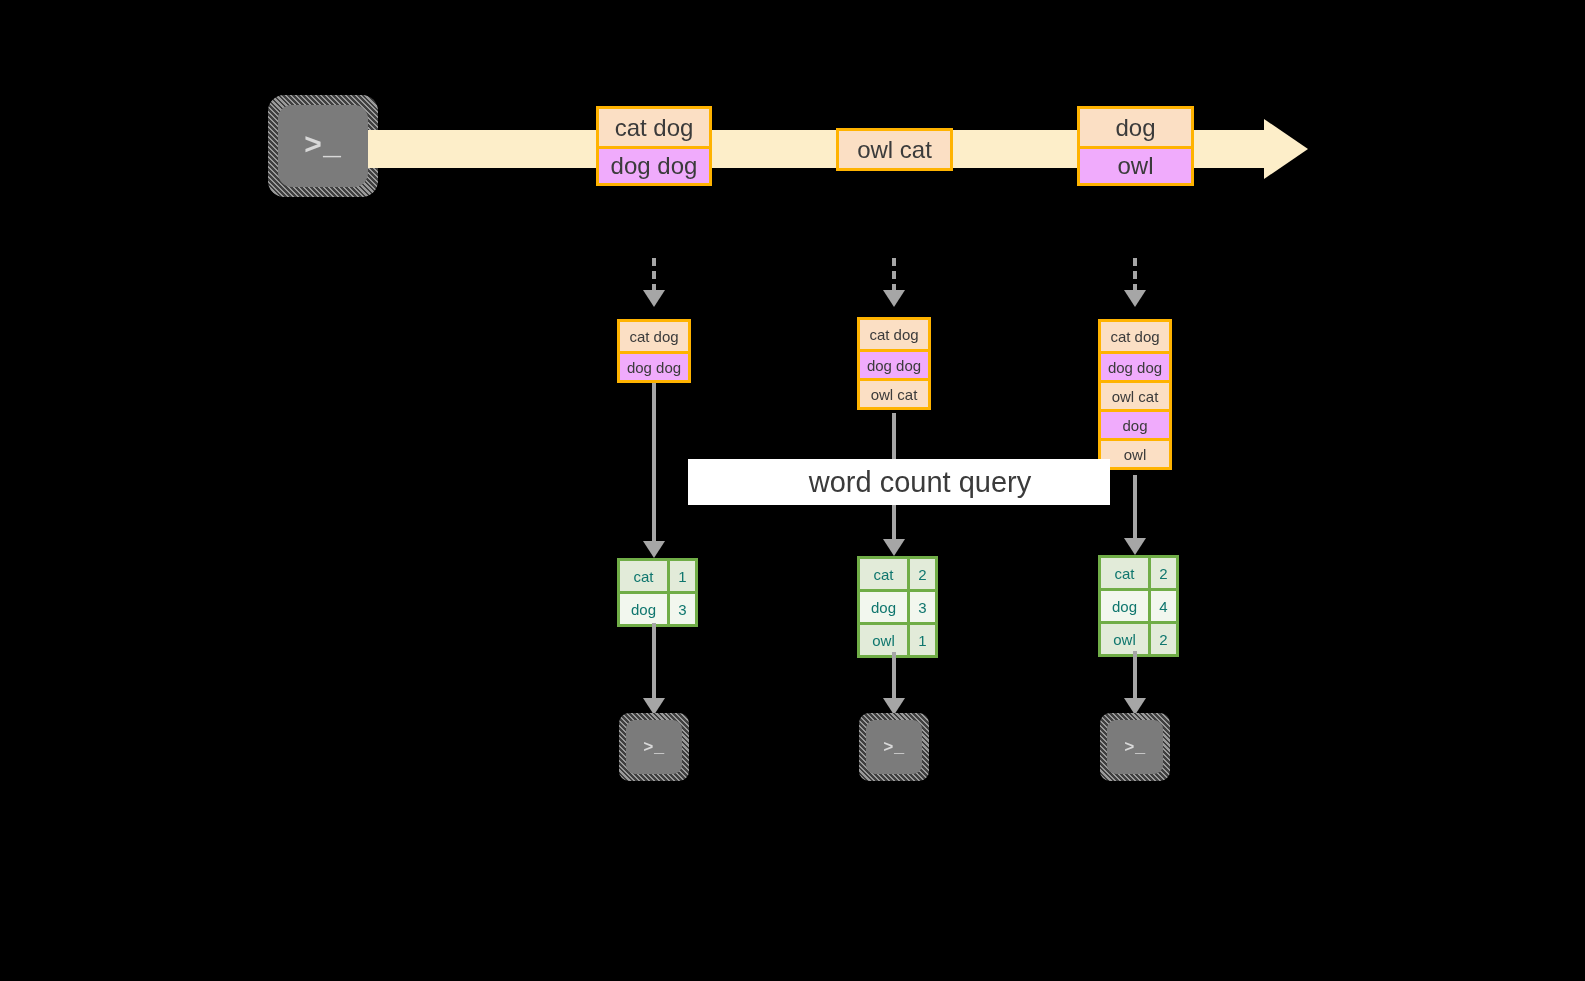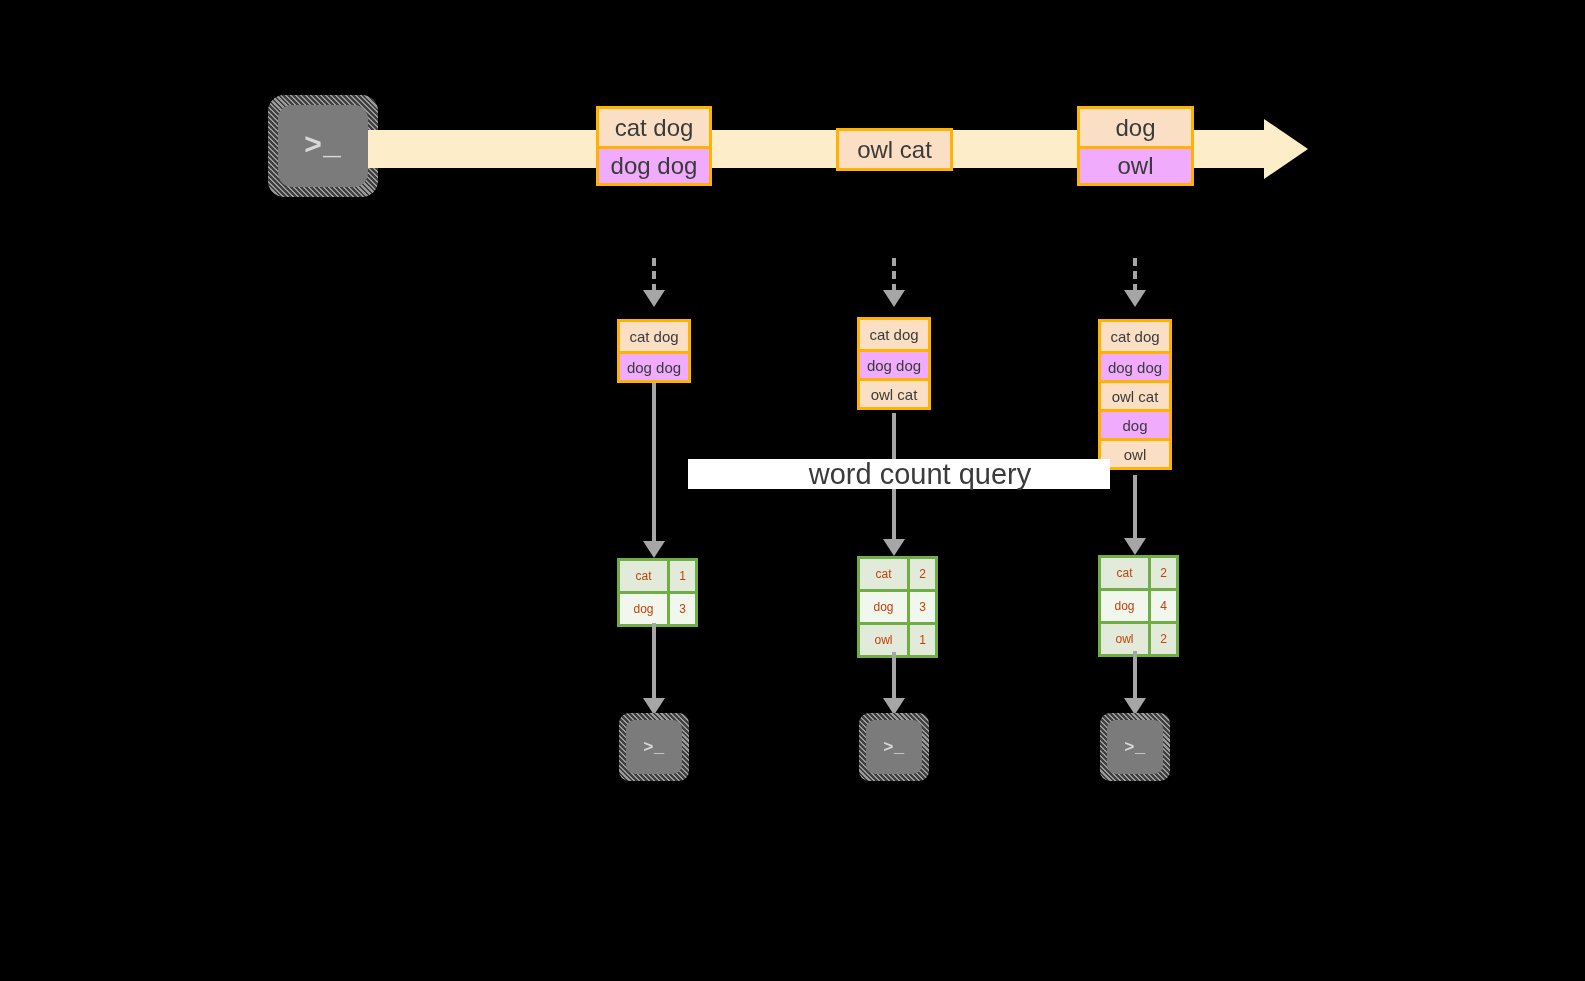--- a/index.html
+++ b/index.html
@@ -117,22 +117,22 @@
   .grow {
     display: flex;
     height: 30px;
   }
   .grow + .grow { border-top: 3px solid #70ad47; }
   .gkey, .gval {
     box-sizing: border-box;
     display: flex;
     align-items: center;
     justify-content: center;
-    color: #c2410c;
-    font-size: 12px;
+    color: #0f766e;
+    font-size: 15px;
     white-space: nowrap;
   }
   .gkey { width: 47px; }
   .gval { width: 28px; border-left: 3px solid #70ad47; }
   .grow:nth-child(odd) .gkey,
   .grow:nth-child(odd) .gval { background: #e2ebd9; }
   .grow:nth-child(even) .gkey,
   .grow:nth-child(even) .gval { background: #f2f7ee; }
 
   
@@ -154,21 +154,21 @@
     border-right: 11px solid transparent;
     border-top: 17px solid #a6a6a6;
   }
 
   
   .banner {
     position: absolute;
     left: 688px;
     top: 459px;
     width: 422px;
-    height: 30px;
+    height: 46px;
     background: #ffffff;
     display: flex;
     align-items: center;
     justify-content: center;
   }
   .banner-label {
     font-size: 29px;
     color: #3b3b3b;
     white-space: nowrap;
     padding-left: 42px;

